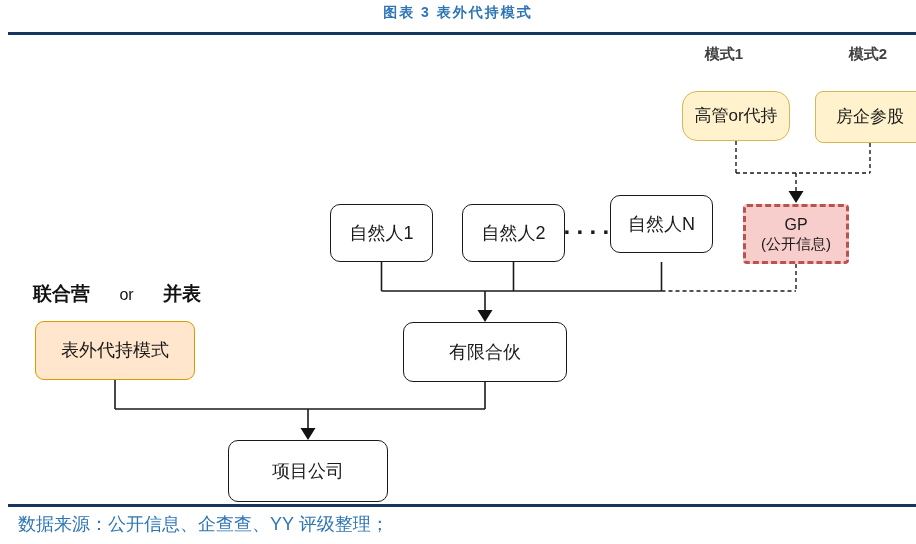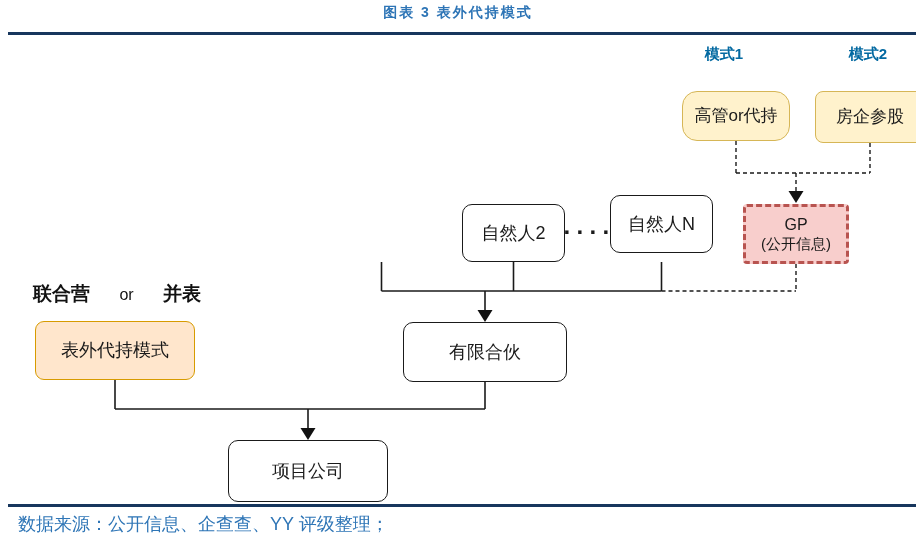--- a/index.html
+++ b/index.html
@@ -65,21 +65,21 @@
 
   .dots {
     position: absolute; left: 558px; top: 203px; width: 58px; height: 58px;
     display: flex; align-items: center; justify-content: center;
     font-size: 24px; font-weight: bold; letter-spacing: 5px;
     padding-left: 5px; box-sizing: border-box; color: #1a1a1a;
   }
 
   .mode-label {
     position: absolute; top: 45px; width: 80px;
-    text-align: center; font-size: 15px; font-weight: bold; color: #0369a1;
+    text-align: center; font-size: 15px; font-weight: bold; color: #404040;
   }
   #mode1 { left: 684px; }
   #mode2 { left: 828px; }
 
   .annotation {
     position: absolute; left: 33px; top: 281px; width: 168px;
     display: flex; align-items: baseline; justify-content: space-between;
     color: #111;
     gap: 22px;
   }
@@ -125,20 +125,21 @@
   <div class="mode-label" id="mode2">模式2</div>
 
   <div class="node yellow" id="n-exec">高管or代持</div>
   <div class="node yellow" id="n-stake">房企参股</div>
 
   <div class="node red" id="n-gp">
     <div>GP</div>
     <div class="sub">(公开信息)</div>
   </div>
 
+  <div class="node" id="n-p1">自然人1</div>
   <div class="node" id="n-p2">自然人2</div>
   <div class="dots">····</div>
   <div class="node" id="n-pN">自然人N</div>
 
   <div class="annotation">
     <span class="b">联合营</span>
     <span class="or">or</span>
     <span class="b">并表</span>
   </div>
 

